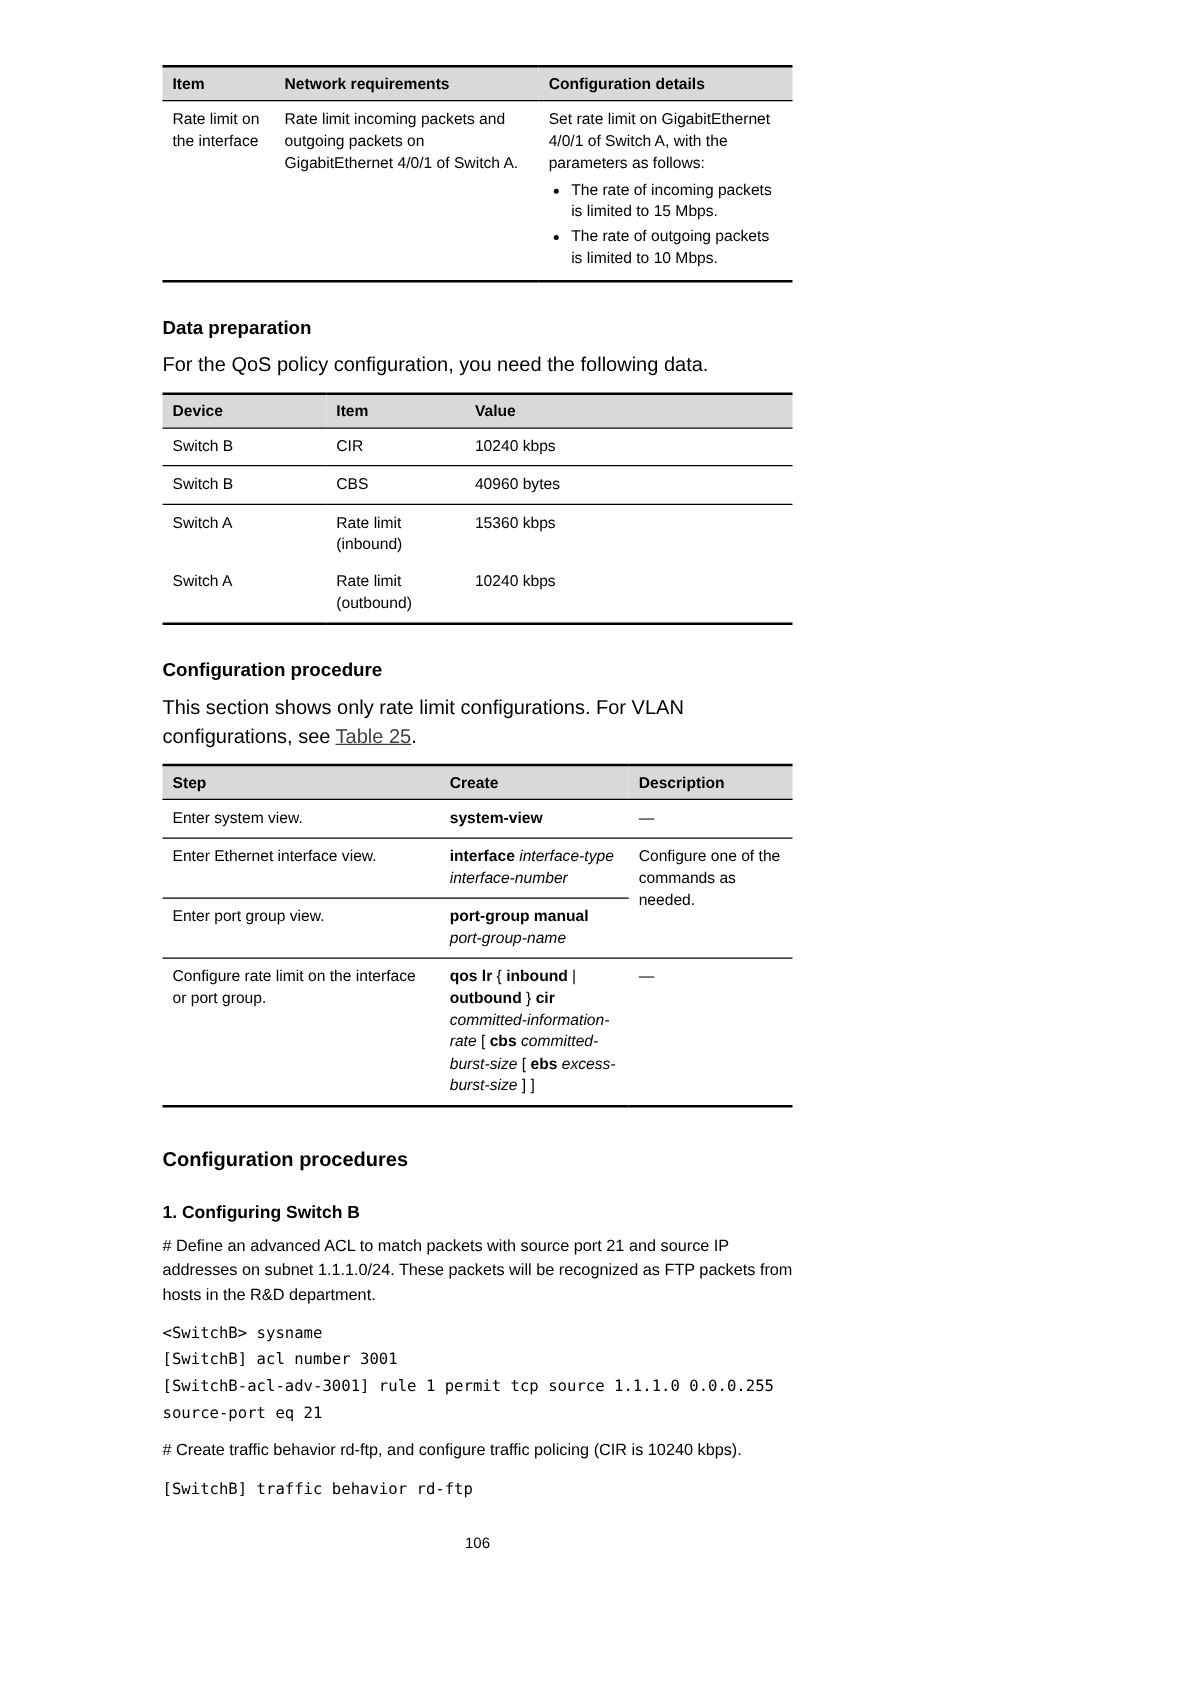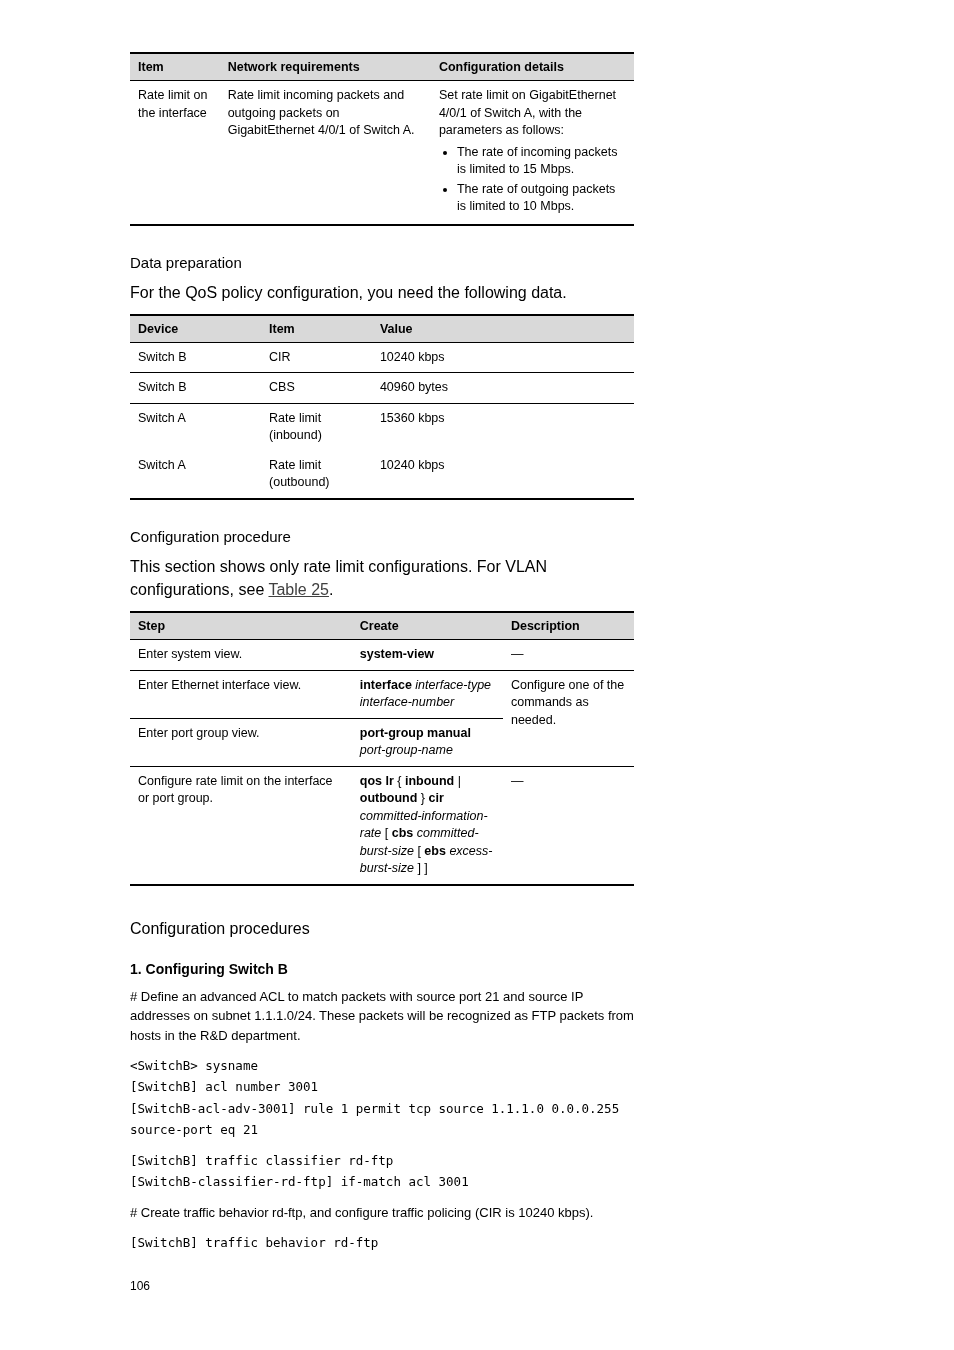--- a/index.html
+++ b/index.html
@@ -9,21 +9,21 @@
     font-family: Arial, Helvetica, sans-serif;
     color: #000;
     width: 954px;
   }
   .page {
     padding: 48px 120px 60px 130px;
     width: 754px;
   }
   h2.section {
     font-size: 15px;
-    font-weight: normal;
+    font-weight: bold;
     margin: 28px 0 10px 0;
   }
   p.intro {
     font-size: 16px;
     margin: 6px 0 10px 0;
     line-height: 1.45;
   }
   p.body {
     font-size: 13px;
     margin: 10px 0;
@@ -167,25 +167,21 @@
     <span>Configuring Switch B</span>
   </h3>
 
   <p class="body"># Define an advanced ACL to match packets with source port 21 and source IP addresses on subnet 1.1.1.0/24. These packets will be recognized as FTP packets from hosts in the R&amp;D department.</p>
   <p class="body" style="font-family:monospace;font-size:12.5px;line-height:1.7;margin-left:0">
     <span>&lt;SwitchB&gt; sysname</span><br>
     <span>[SwitchB] acl number 3001</span><br>
     <span>[SwitchB-acl-adv-3001] rule 1 permit tcp source 1.1.1.0 0.0.0.255 source-port eq 21</span>
   </p>
 
-  <p class="body" style="font-family:monospace;font-size:12.5px;line-height:1.7">
-    <span>[SwitchB] traffic classifier rd-ftp</span><br>
-    <span>[SwitchB-classifier-rd-ftp] if-match acl 3001</span>
-  </p>
 
   <p class="body"># Create traffic behavior rd-ftp, and configure traffic policing (CIR is 10240 kbps).</p>
   <p class="body" style="font-family:monospace;font-size:12.5px;line-height:1.7">
     <span>[SwitchB] traffic behavior rd-ftp</span>
   </p>
 
-  <div style="font-size:12px;margin-top:26px">106</div>
+  <div style="text-align:center;font-size:12px;margin-top:26px">106</div>
 
 </div>
 
 </body></html>

